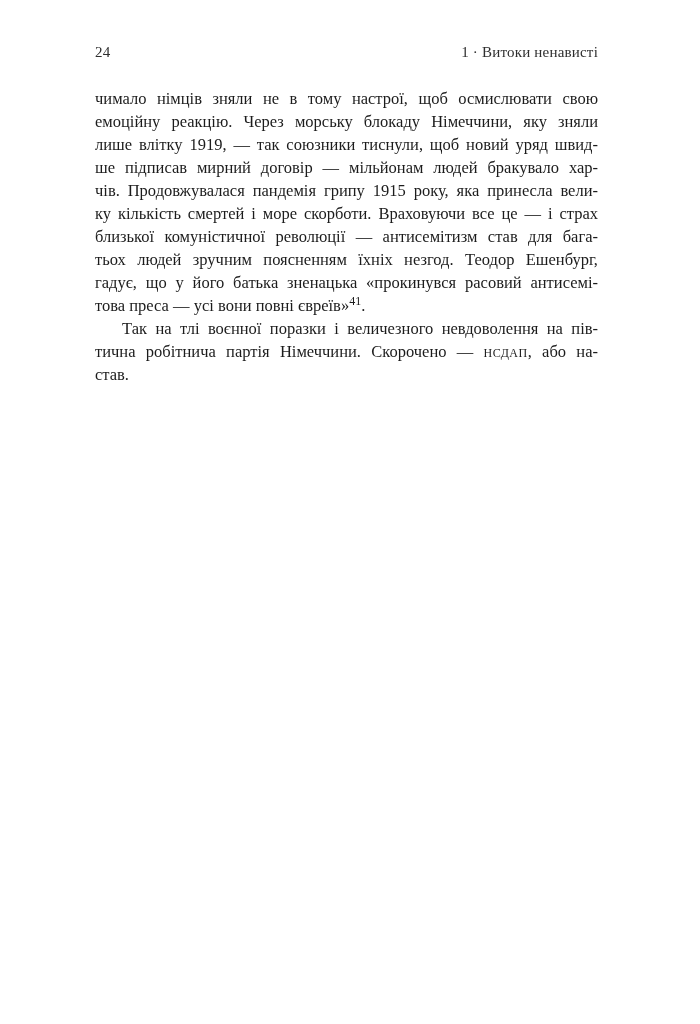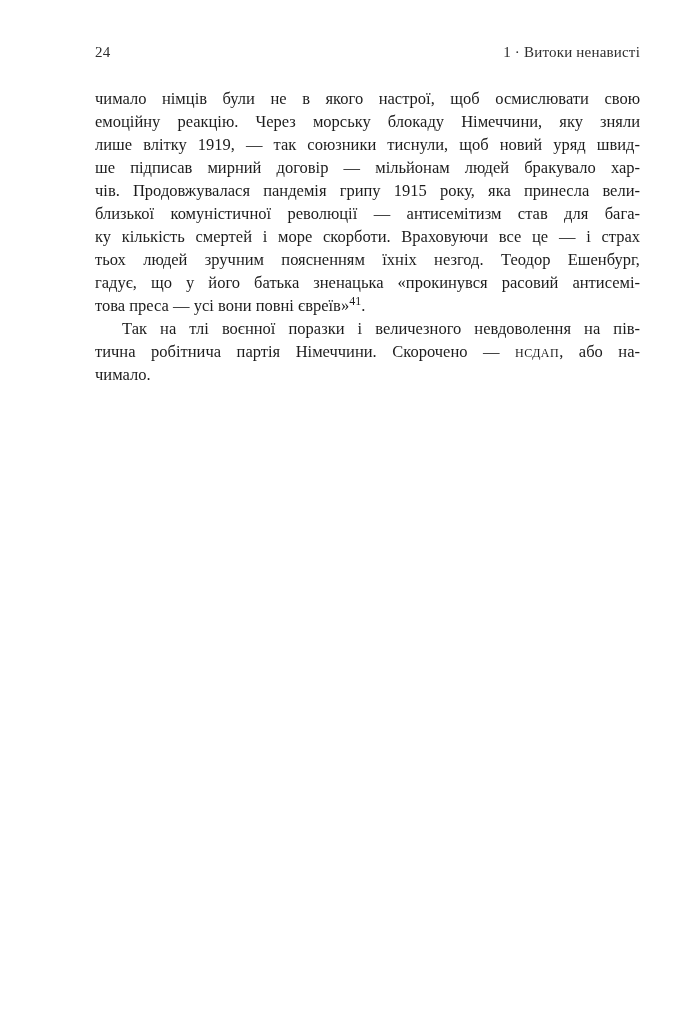--- a/index.html
+++ b/index.html
@@ -7,21 +7,21 @@
     padding: 0;
     background: #ffffff;
   }
   .book-page {
     position: relative;
     width: 700px;
     height: 1024px;
     margin: 0 auto;
     background: #ffffff;
     box-sizing: border-box;
-    padding: 44px 60px 0 95px;
+    padding: 44px 102px 0 95px;
     font-family: "Liberation Serif", "DejaVu Serif", serif;
     color: #1c1c1c;
     overflow: hidden;
   }
   .page-header {
     display: flex;
     justify-content: space-between;
     align-items: baseline;
     font-size: 15px;
     color: #2e2e2e;
@@ -64,30 +64,30 @@
 </head>
 <body>
 
 <div class="book-page">
   <div class="page-header">
     <span class="page-number">24</span>
     <span class="chapter-title">1 · Витоки ненависті</span>
   </div>
   <div class="page-body">
       <div class="paragraph">
-        <div class="line justify">чимало німців були не в якого настрої, щоб осмислювати свою</div>
+        <div class="line justify">чимало німців зняли не в тому настрої, щоб осмислювати свою</div>
         <div class="line justify">емоційну реакцію. Через морську блокаду Німеччини, яку зняли</div>
         <div class="line justify">лише влітку 1919, — так союзники тиснули, щоб новий уряд швид-</div>
         <div class="line justify">ше підписав мирний договір — мільйонам людей бракувало хар-</div>
         <div class="line justify">чів. Продовжувалася пандемія грипу 1915 року, яка принесла вели-</div>
+        <div class="line justify">ку кількість смертей і море скорботи. Враховуючи все це — і страх</div>
         <div class="line justify">близької комуністичної революції — антисемітизм став для бага-</div>
-        <div class="line justify">ку кількість смертей і море скорботи. Враховуючи все це — і страх</div>
         <div class="line justify">тьох людей зручним поясненням їхніх незгод. Теодор Ешенбург,</div>
         <div class="line justify">гадує, що у його батька зненацька «прокинувся расовий антисемі-</div>
         <div class="line">това преса — усі вони повні євреїв»<sup>41</sup>.</div>
       </div>
       <div class="paragraph">
         <div class="line justify indent">Так на тлі воєнної поразки і величезного невдоволення на пів-</div>
         <div class="line justify">тична робітнича партія Німеччини. Скорочено — <span class="smallcaps">нсдап</span>, або на-</div>
-        <div class="line">чимало.</div>
+        <div class="line">став.</div>
       </div>
     </div>
 </div>
 
 </body></html>

